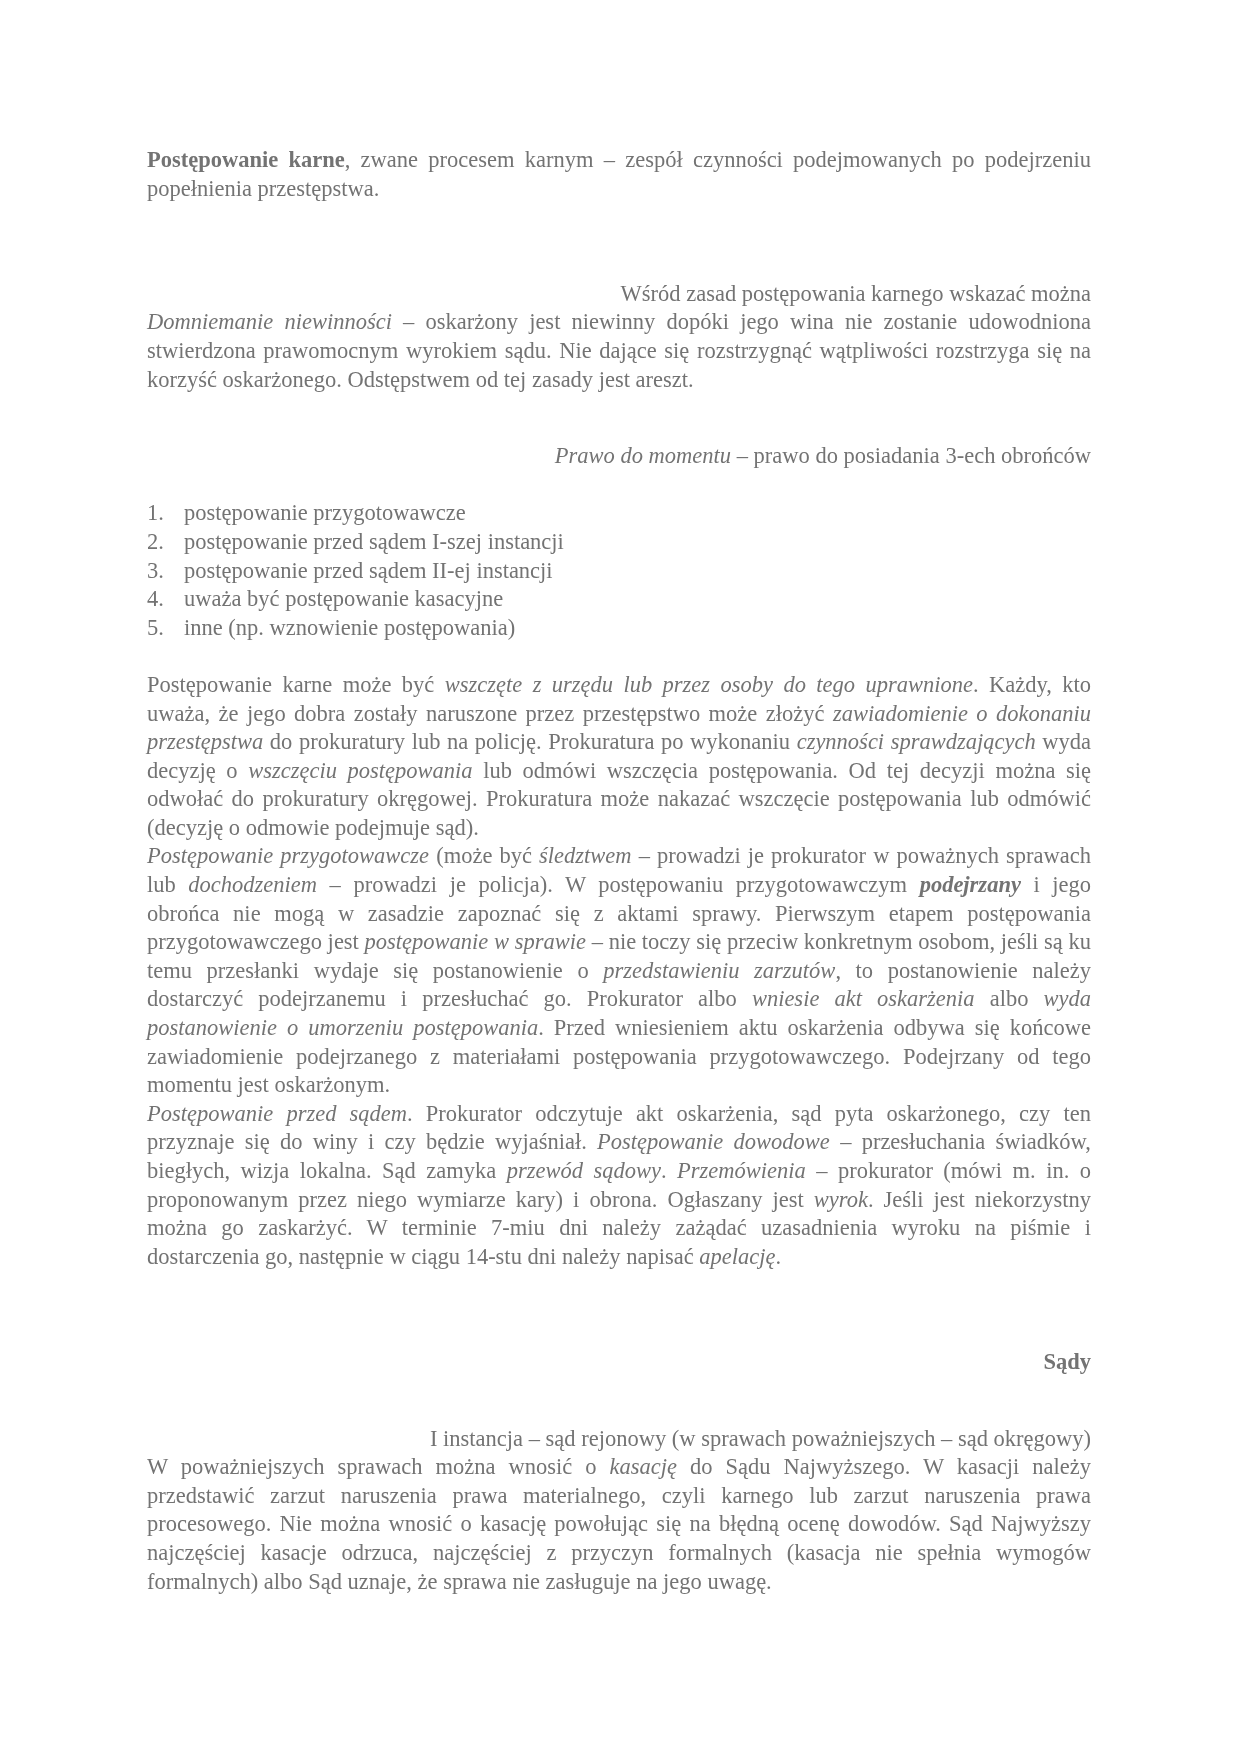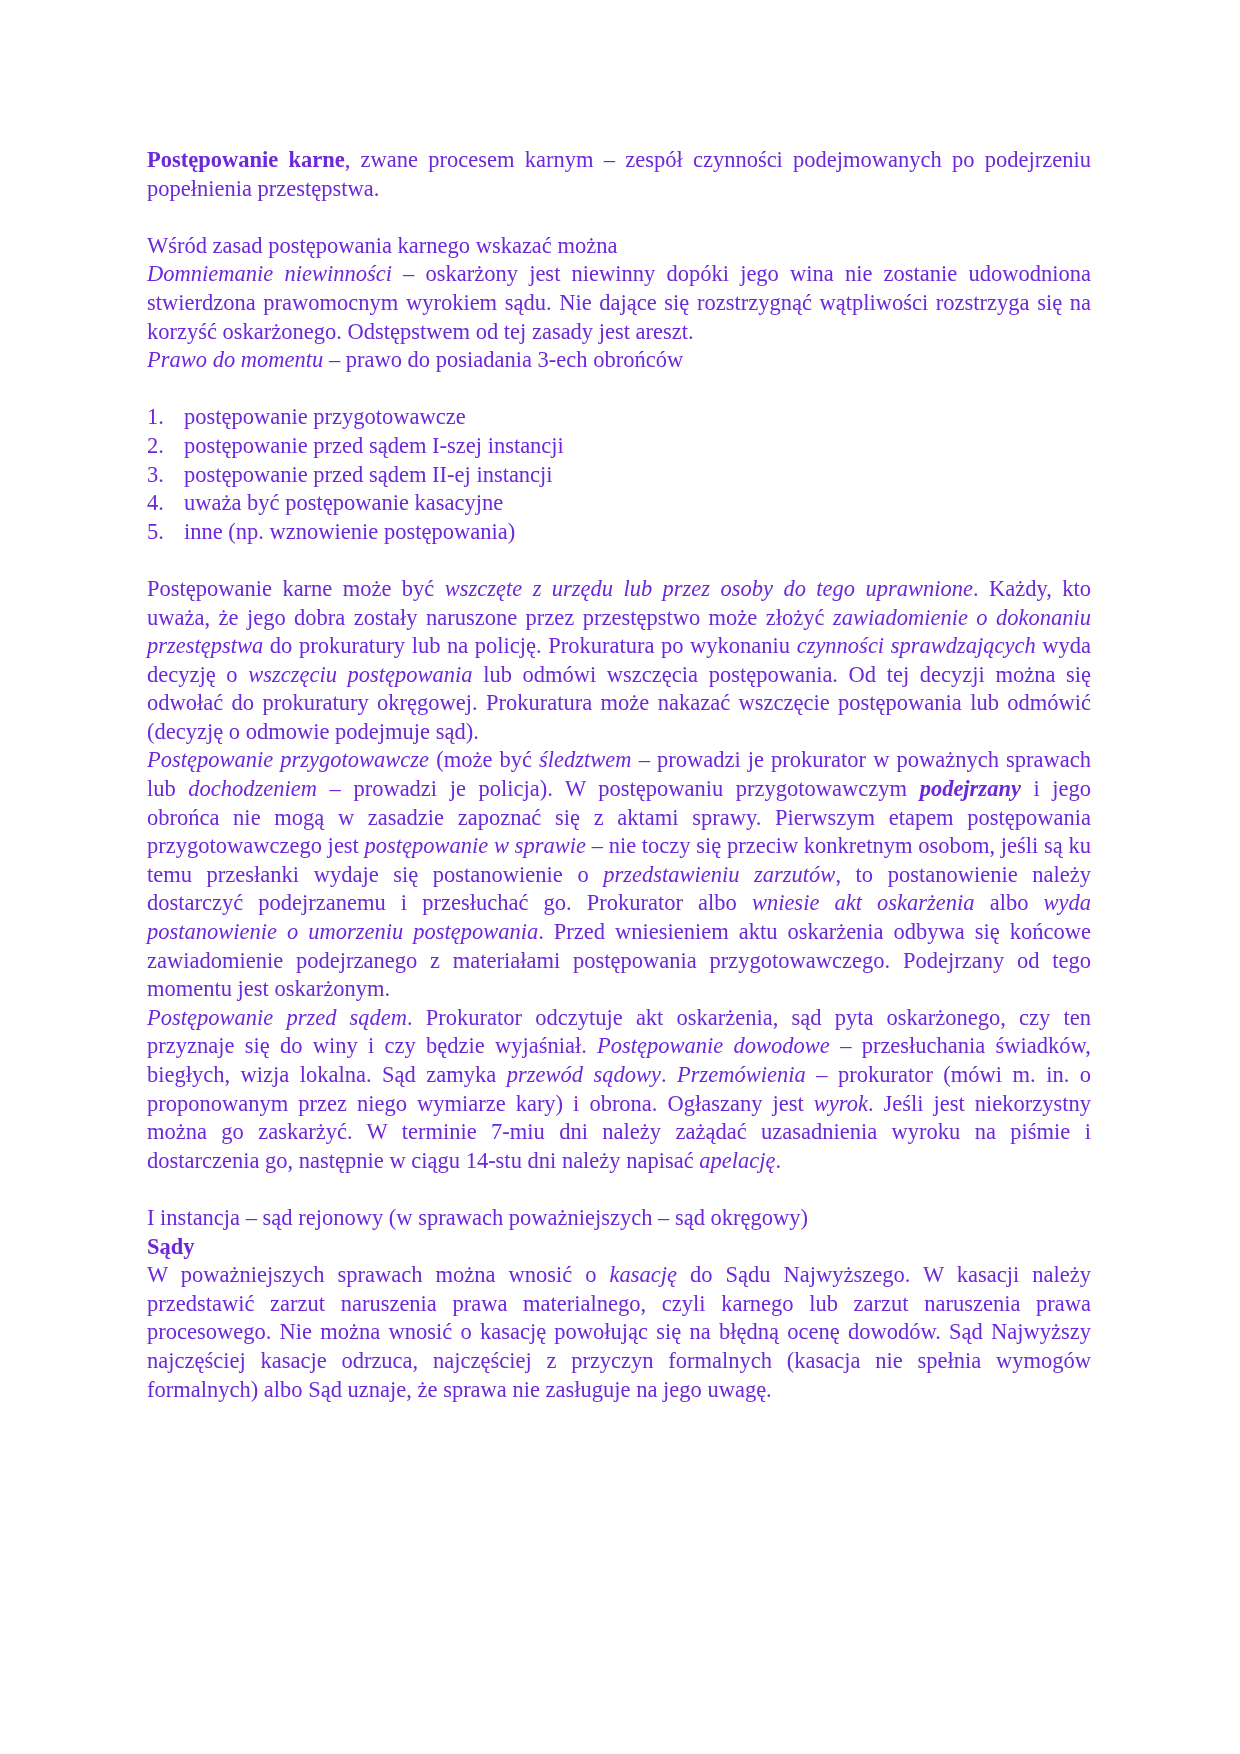--- a/index.html
+++ b/index.html
@@ -1,32 +1,32 @@
 <!DOCTYPE html>
 <html><head>
 <meta charset="utf-8">
 <style>
   html, body { margin: 0; padding: 0; background: #ffffff; }
   body { width: 1240px; height: 1754px; position: relative; overflow: hidden; }
   .page {
     position: absolute; left: 147px; top: 146px; width: 944px;
     font-family: "Liberation Serif", "DejaVu Serif", serif;
-    font-size: 22.5px; line-height: 28.6px; color: #6d28d9;
+    font-size: 22.5px; line-height: 28.6px; color: #737373;
   }
   p { margin: 0; text-align: justify; }
   .gap { height: 28.6px; }
   .last { text-align-last: left; }
   b { font-weight: bold; }
   i { font-style: italic; }
   .bi { font-weight: bold; font-style: italic; }
   ol { margin: 0; padding: 0; list-style: none; }
   ol li { display: flex; }
   ol li .num { width: 37px; flex: none; }
   .heading { font-weight: bold; }
-  .nobr { text-align: left; }
+  .nobr { text-align: right; margin-top: 48px; }
 </style>
 </head>
 <body>
 
 <div class="page">
 
   <p class="last"><b>Postępowanie karne</b><span>, zwane procesem karnym – zespół czynności podejmowanych po podejrzeniu popełnienia przestępstwa.</span></p>
 
   <div class="gap"></div>
 
@@ -62,19 +62,19 @@
   <div class="gap"></div>
 
   <p class="last"><span>Postępowanie karne może być </span><i>wszczęte z urzędu lub przez osoby do tego uprawnione</i><span>. Każdy, kto uważa, że jego dobra zostały naruszone przez przestępstwo może złożyć </span><i>zawiadomienie o dokonaniu przestępstwa</i><span> do prokuratury lub na policję. Prokuratura po wykonaniu </span><i>czynności sprawdzających</i><span> wyda decyzję o </span><i>wszczęciu postępowania</i><span> lub odmówi wszczęcia postępowania. Od tej decyzji można się odwołać do prokuratury okręgowej. Prokuratura może nakazać wszczęcie postępowania lub odmówić (decyzję o odmowie podejmuje sąd).</span></p>
 
   <p class="last"><i>Postępowanie przygotowawcze</i><span> (może być </span><i>śledztwem</i><span> – prowadzi je prokurator w poważnych sprawach lub </span><i>dochodzeniem</i><span> – prowadzi je policja). W postępowaniu przygotowawczym </span><span class="bi">podejrzany</span><span> i jego obrońca nie mogą w zasadzie zapoznać się z aktami sprawy. Pierwszym etapem postępowania przygotowawczego jest </span><i>postępowanie w sprawie</i><span> – nie toczy się przeciw konkretnym osobom, jeśli są ku temu przesłanki wydaje się postanowienie o </span><i>przedstawieniu zarzutów</i><span>, to postanowienie należy dostarczyć podejrzanemu i przesłuchać go. Prokurator albo </span><i>wniesie akt oskarżenia</i><span> albo </span><i>wyda postanowienie o umorzeniu postępowania</i><span>. Przed wniesieniem aktu oskarżenia odbywa się końcowe zawiadomienie podejrzanego z materiałami postępowania przygotowawczego. Podejrzany od tego momentu jest oskarżonym.</span></p>
 
   <p class="last"><i>Postępowanie przed sądem</i><span>. Prokurator odczytuje akt oskarżenia, sąd pyta oskarżonego, czy ten przyznaje się do winy i czy będzie wyjaśniał. </span><i>Postępowanie dowodowe</i><span> – przesłuchania świadków, biegłych, wizja lokalna. Sąd zamyka </span><i>przewód sądowy</i><span>. </span><i>Przemówienia</i><span> – prokurator (mówi m. in. o proponowanym przez niego wymiarze kary) i obrona. Ogłaszany jest </span><i>wyrok</i><span>. Jeśli jest niekorzystny można go zaskarżyć. W terminie 7-miu dni należy zażądać uzasadnienia wyroku na piśmie i dostarczenia go, następnie w ciągu 14-stu dni należy napisać </span><i>apelację</i><span>.</span></p>
 
   <div class="gap"></div>
 
+  <p class="nobr heading">Sądy</p>
   <p class="nobr">I instancja – sąd rejonowy (w sprawach poważniejszych – sąd okręgowy)</p>
-  <p class="nobr heading">Sądy</p>
   <p class="last"><span>W poważniejszych sprawach można wnosić o </span><i>kasację</i><span> do Sądu Najwyższego. W kasacji należy przedstawić zarzut naruszenia prawa materialnego, czyli karnego lub zarzut naruszenia prawa procesowego. Nie można wnosić o kasację powołując się na błędną ocenę dowodów. Sąd Najwyższy najczęściej kasacje odrzuca, najczęściej z przyczyn formalnych (kasacja nie spełnia wymogów formalnych) albo Sąd uznaje, że sprawa nie zasługuje na jego uwagę.</span></p>
 
   <div class="gap"></div>
 
 </div>
 
 </body></html>

